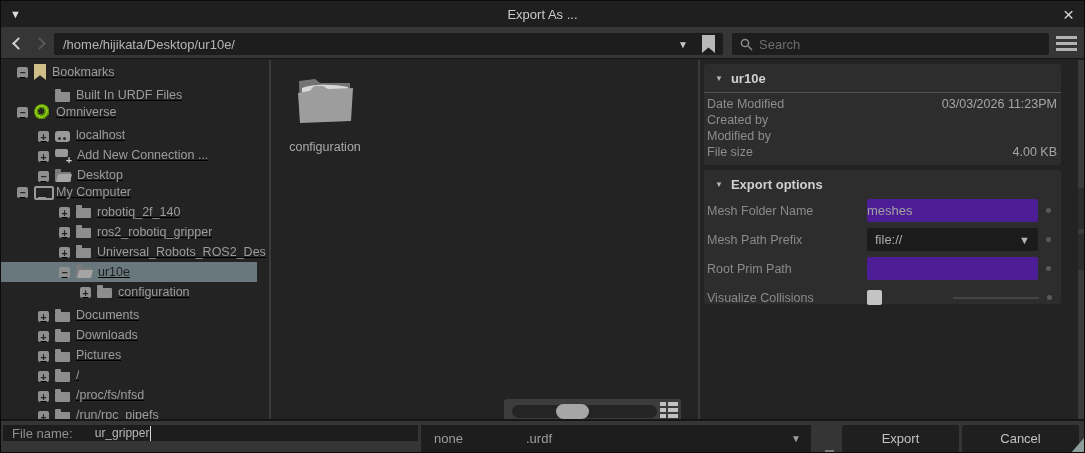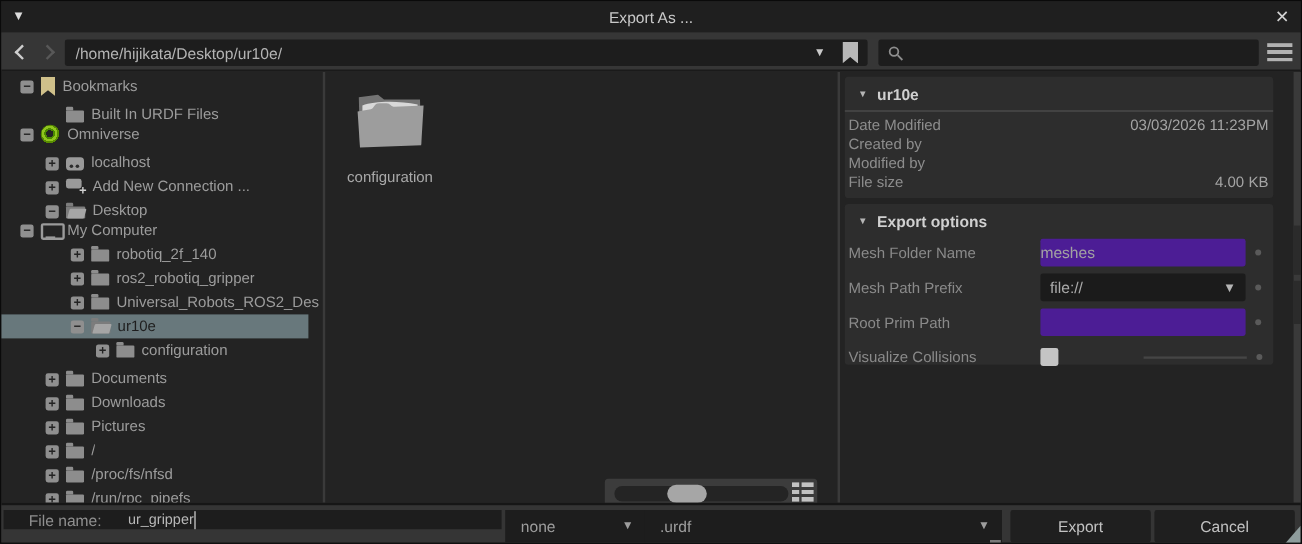--- a/index.html
+++ b/index.html
@@ -54,21 +54,21 @@
     position: absolute; left: 1055px; top: 35px; width: 21px; height: 15px;
     background: linear-gradient(#b2b2b2 0 3px, rgba(0,0,0,0) 3px 6px,
                 #b2b2b2 6px 9px, rgba(0,0,0,0) 9px 12px, #b2b2b2 12px 15px);
   }
   
   .main { position: absolute; left: 0; top: 59px; width: 100%; height: 359px; }
   .vsplit { position: absolute; top: 0; height: 100%; width: 2px; background: #3a3a3a; }
   .vsplit.s1 { left: 268px; } .vsplit.s2 { left: 697px; }
   
   .tree-panel { position: absolute; left: 0; top: 0; width: 268px; height: 100%; overflow: hidden; padding-top: 2px; }
-  .trow { display: flex; align-items: center; height: 20px; gap: 6px; white-space: nowrap; }
+  .trow { display: flex; align-items: center; height: 20px; gap: 6px; white-space: nowrap; text-decoration: underline; }
   .trow .lbl { color: #9c9c9c; font-size: 12.5px; overflow: hidden; }
   .trow.sel { background: #68787c; width: 256px; }
   .trow.sel .lbl { color: #1e1e1e; }
   .lvl0 { padding-left: 16px; } .lvl1 { padding-left: 37px; align-items: flex-end; }
   .lvl2 { padding-left: 58px; } .lvl3 { padding-left: 79px; }
   .exp {
     width: 11px; height: 11px; flex: none; background: #8f8f8f; border-radius: 2px;
     color: #232323; font: bold 10px/11px "DejaVu Sans Mono", monospace; text-align: center;
   }
   .exp.plus::before { content: "+"; } .exp.minus::before { content: "\2212"; }
@@ -136,31 +136,31 @@
   .scroll-strip { position: absolute; right: 0; top: 0; width: 8px; height: 100%; background: #3a3a3a; }
   .scroll-strip::before { content: ""; position: absolute; top: 128px; left: 0; width: 8px; height: 41px; background: #2b2b2b; }
   .scroll-strip::after  { content: ""; position: absolute; top: 174px; left: 0; width: 8px; height: 36px; background: #2b2b2b; }
   
   .footer {
     position: absolute; left: 0; top: 418px; width: 100%; height: 35px;
     background: #353535; border-top: 2px solid #161616;
   }
   .fname {
     position: absolute; left: 2px; top: 4px; width: 415px; height: 16px;
-    background: #1d1d1d; display: flex; align-items: center; padding-left: 12px;
+    background: #1d1d1d; display: flex; align-items: center;
   }
   .fname .flabel { margin-left: 9px; color: #8f8f8f; font-size: 13px; }
   .fname .fvalue { margin-left: 22px; color: #b8b8b8; font-size: 12px; }
   .caret { width: 1px; height: 15px; background: #d6d6d6; margin-left: 1px; }
   .fdrop {
     position: absolute; top: 4px; height: 27px; background: #1d1d1d;
     display: flex; align-items: center; justify-content: space-between;
   }
   .fdrop.opt { left: 420px; width: 117px; }
-  .fdrop.ext { left: 536px; width: 298px; }
+  .fdrop.ext { left: 512px; width: 298px; }
   .fdrop .dv { margin-left: 13px; color: #9d9d9d; font-size: 13px; }
   .fdrop .da { margin-right: 10px; color: #9d9d9d; font-size: 10px; }
   .fbtn {
     position: absolute; top: 4px; width: 117px; height: 27px; background: #1f1f1f;
     border-radius: 2px; display: flex; align-items: center; justify-content: center;
     color: #c2c2c2; font-size: 13px;
   }
   .fbtn.export { left: 841px; } .fbtn.cancel { left: 961px; }
   .notch { position: absolute; left: 824px; bottom: 0; width: 9px; height: 4px; background: #7a7a7a; }
   .grip { position: absolute; right: 0; bottom: 0; width: 14px; height: 16px; background: #8f9d9d; clip-path: polygon(100% 0, 100% 100%, 0 100%); }
@@ -182,20 +182,21 @@
   <div class="path-field">
     <span class="path-text">/home/hijikata/Desktop/ur10e/</span>
     <span class="path-arrow">▼</span>
     <span class="tb-bookmark"></span>
   </div>
   <div class="search-field">
     <svg width="13" height="13" viewBox="0 0 13 13">
       <circle cx="5" cy="5" r="3.6" fill="none" stroke="#8d8d8d" stroke-width="1.5"></circle>
       <line x1="8" y1="8" x2="12" y2="12" stroke="#8d8d8d" stroke-width="1.5"></line>
     </svg>
+    <input class="search-input" placeholder="Search" style="">
   </div>
   <div class="hamburger"></div>
 
   <div class="main">
 
     <div class="tree-panel">
       <div class="trow lvl0">
         <span class="exp minus"></span>
         <span class="ic ic-bookmark"></span>
         <span class="lbl">Bookmarks</span>

